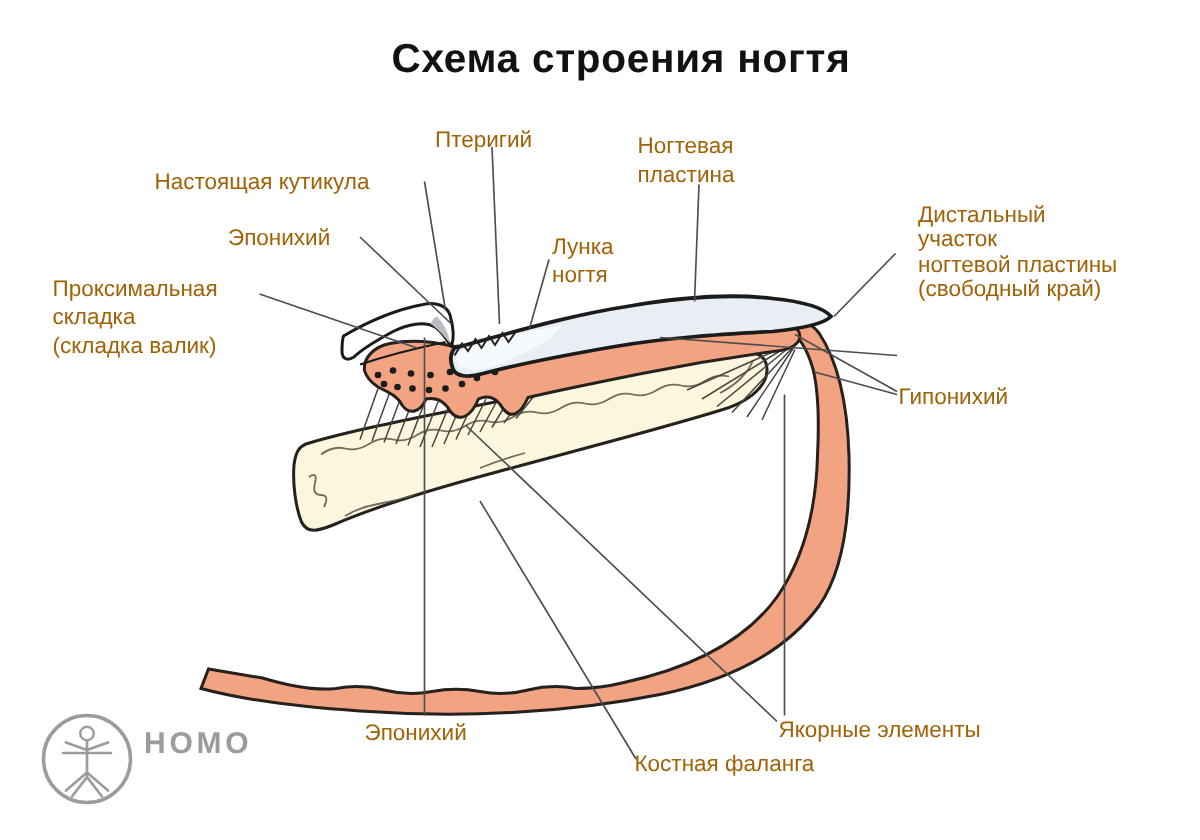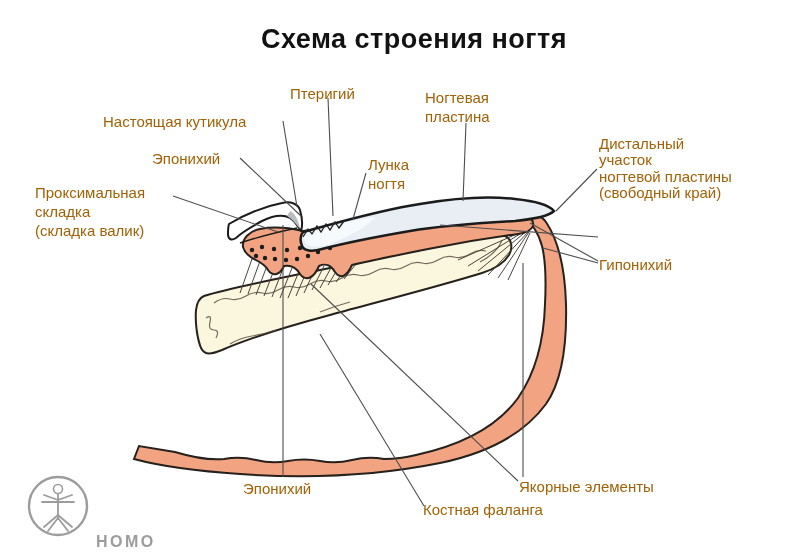--- a/index.html
+++ b/index.html
@@ -3,22 +3,22 @@
 <meta charset="utf-8">
 <style>
   html,body{margin:0;padding:0;background:#fff;}
   .stage{position:relative;width:800px;height:560px;background:#fff;overflow:hidden;
          font-family:"Liberation Sans",sans-serif;padding-left:28px;}
   .stage svg.art{position:absolute;left:0;top:0;}
   .title{position:absolute;top:24px;left:0;width:100%;text-align:center;
          font-size:27px;font-weight:bold;color:#121212;letter-spacing:.5px;}
   .lbl{position:absolute;font-size:15px;line-height:1.28;color:#a16207;white-space:pre-line;}
   .tight{line-height:1.09;}
-  .logo-text{position:absolute;color:#9c9c9c;font-weight:bold;font-size:16px;
-             letter-spacing:2.5px;white-space:pre;margin-top:48px;}
+  .logo-text{position:absolute;color:#9c9c9c;font-weight:bold;font-size:20px;
+             letter-spacing:2.5px;white-space:pre;}
 </style>
 </head>
 <body>
 
 <div class="stage">
 
   <svg class="art" width="800" height="560" viewBox="0 0 800 560">
 
     <path fill="#F2A381" stroke="#26211C" stroke-width="2" d="M524,218 C532,223 538,232 542,246 C546,262 546,284 545,304
              C544,340 536,372 518,398 C497,427 462,445 416,455
@@ -130,21 +130,21 @@
   <div class="lbl" style="left:290px;top:84px">Птеригий</div>
   <div class="lbl" style="left:425px;top:88px">Ногтевая
 пластина</div>
   <div class="lbl" style="left:103px;top:112px">Настоящая кутикула</div>
   <div class="lbl" style="left:152px;top:149px">Эпонихий</div>
   <div class="lbl" style="left:368px;top:155px">Лунка
 ногтя</div>
   <div class="lbl" style="left:35px;top:183px">Проксимальная
 складка
 (складка валик)</div>
-  <div class="lbl tight" style="left:599px;top:136px">Дистальный
+  <div class="lbl tight" style="left:612px;top:136px">Дистальный
 участок
 ногтевой пластины
 (свободный край)</div>
   <div class="lbl" style="left:599px;top:255px">Гипонихий</div>
   <div class="lbl" style="left:243px;top:479px">Эпонихий</div>
   <div class="lbl" style="left:423px;top:500px">Костная фаланга</div>
   <div class="lbl" style="left:519px;top:477px">Якорные элементы</div>
 
   <div class="logo-text" style="left:96px;top:485px">HOMO</div>
 

